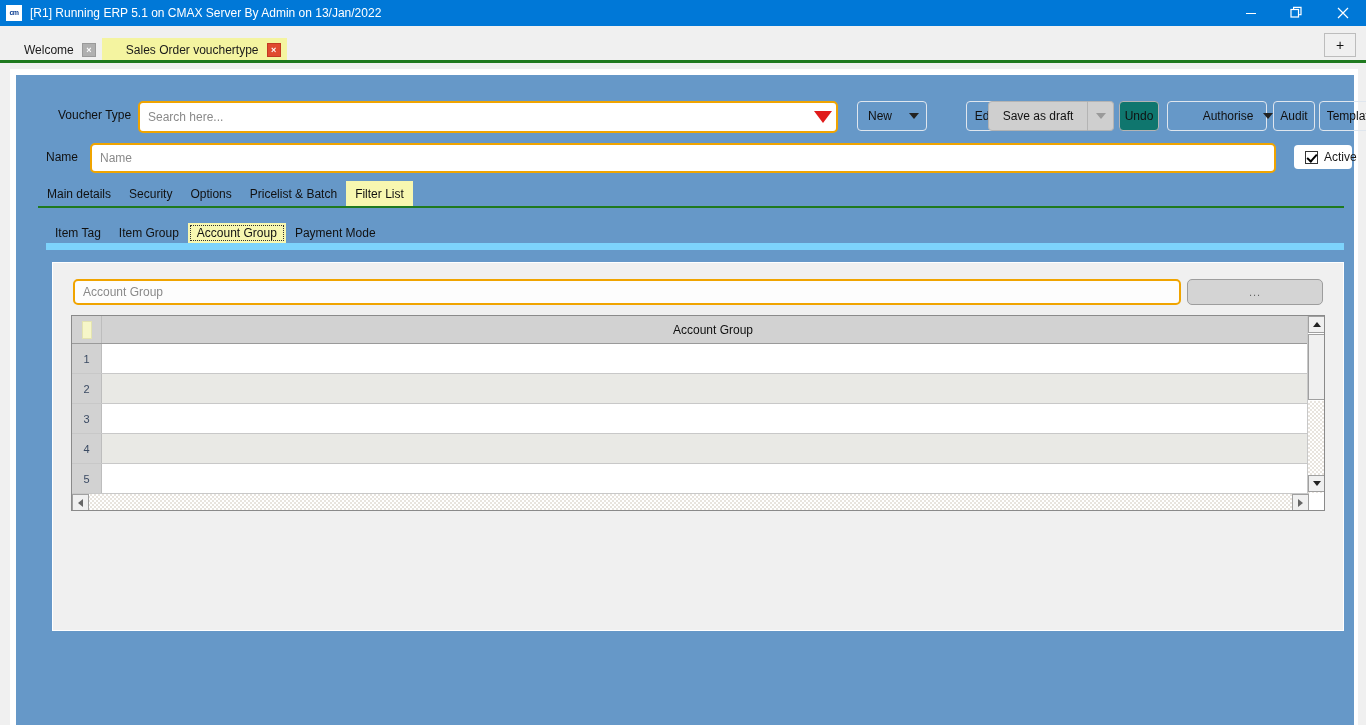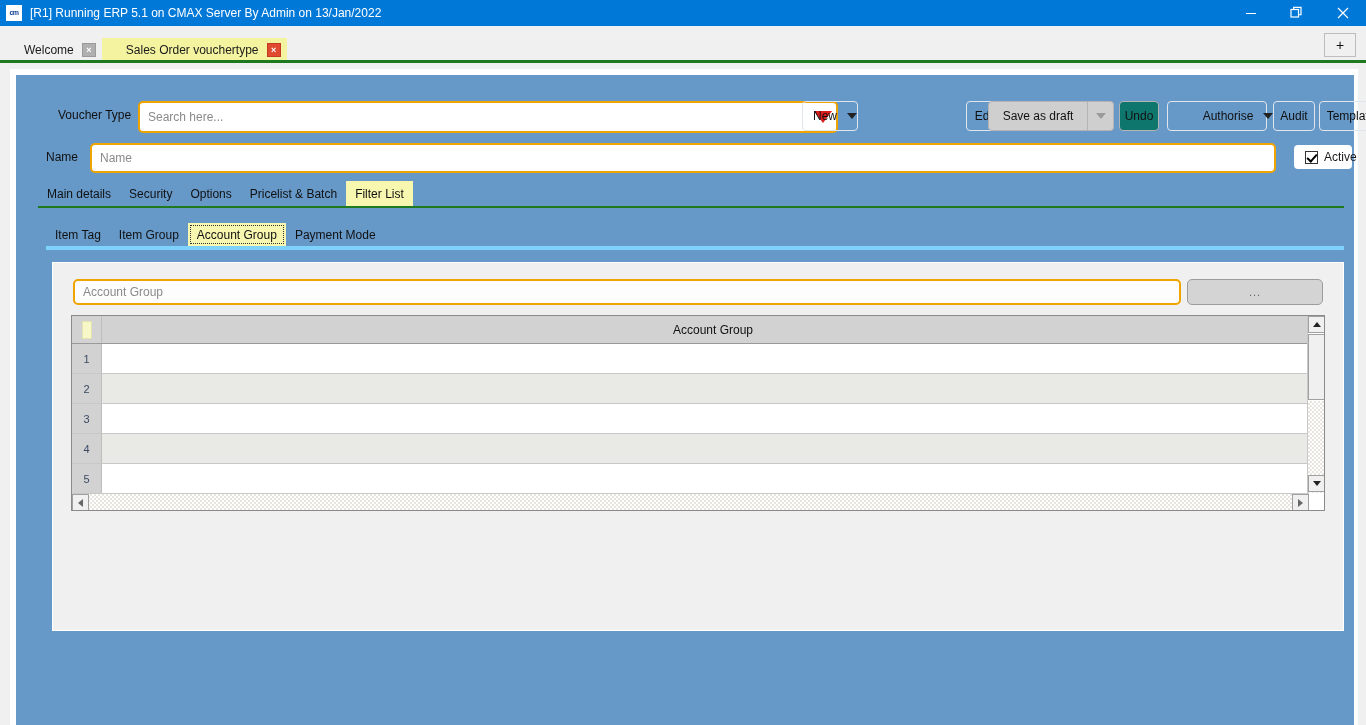--- a/index.html
+++ b/index.html
@@ -179,21 +179,21 @@
     padding: 0 9px;
     display: flex; align-items: center;
     font-size: 12px; color: #111; white-space: nowrap;
   }
   .mtab.sel { background: #f7f7b0; }
 
   
   #subtabs {
     position: absolute; left: 30px; top: 148px;
     width: 1298px; height: 27px;
-    border-bottom: 4px solid #7dd3fc;
+    border-bottom: 7px solid #7dd3fc;
     display: flex; align-items: stretch;
   }
   .stab {
     padding: 0 9px;
     display: flex; align-items: center;
     font-size: 12px; color: #111; white-space: nowrap;
   }
   .stab.sel { background: #f7f7b0; outline: 1px dotted #333; outline-offset: -3px; }
 
   
@@ -353,21 +353,21 @@
 
     <div id="vt-row">
       <div id="vt-label" class="lbl">Voucher Type</div>
       <div id="vt-field">
         <input id="vt-input" type="text" placeholder="Search here..." style="">
         <span id="vt-caret">
           <span class="tri-down" style="border-top:12px solid #e01b1b;"></span>
         </span>
       </div>
 
-      <div class="tbtn" style="left:764px;width:56px;">
+      <div class="tbtn" style="left:819px;width:70px;">
         <span class="cap">New</span>
         <span class="arw">
             <i class="arw-dark"></i>
           </span>
       </div>
       <div class="tbtn" style="left:928px;width:38px;">
         <span class="cap">Edit</span>
       </div>
       <div class="tbtn split" style="left:950px;width:100px;">
         <span class="cap">Save as draft</span>

